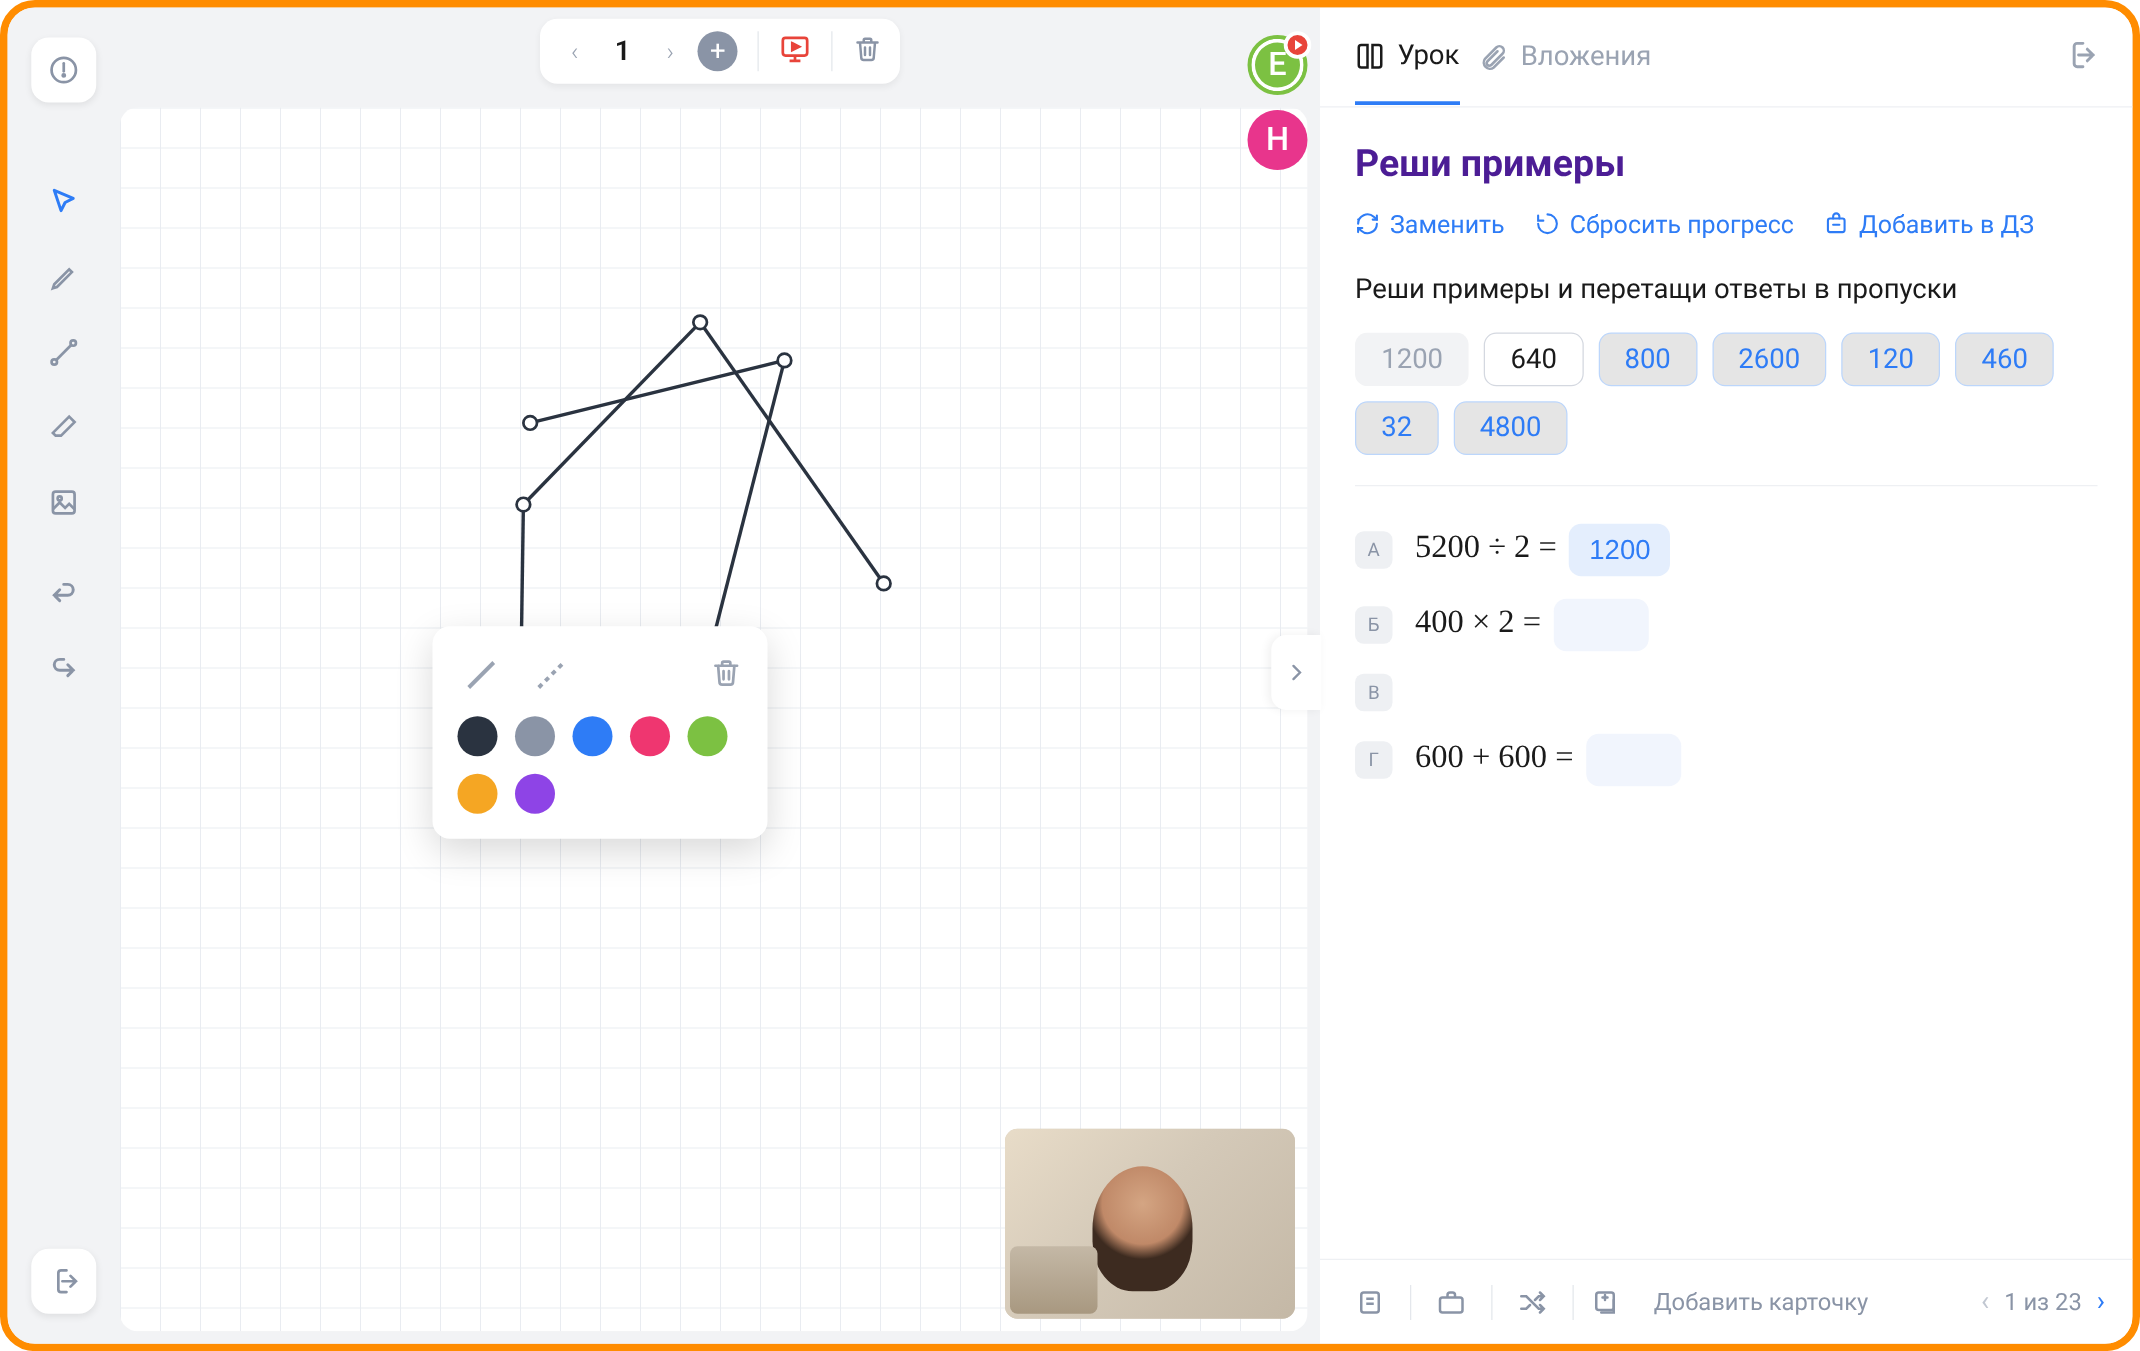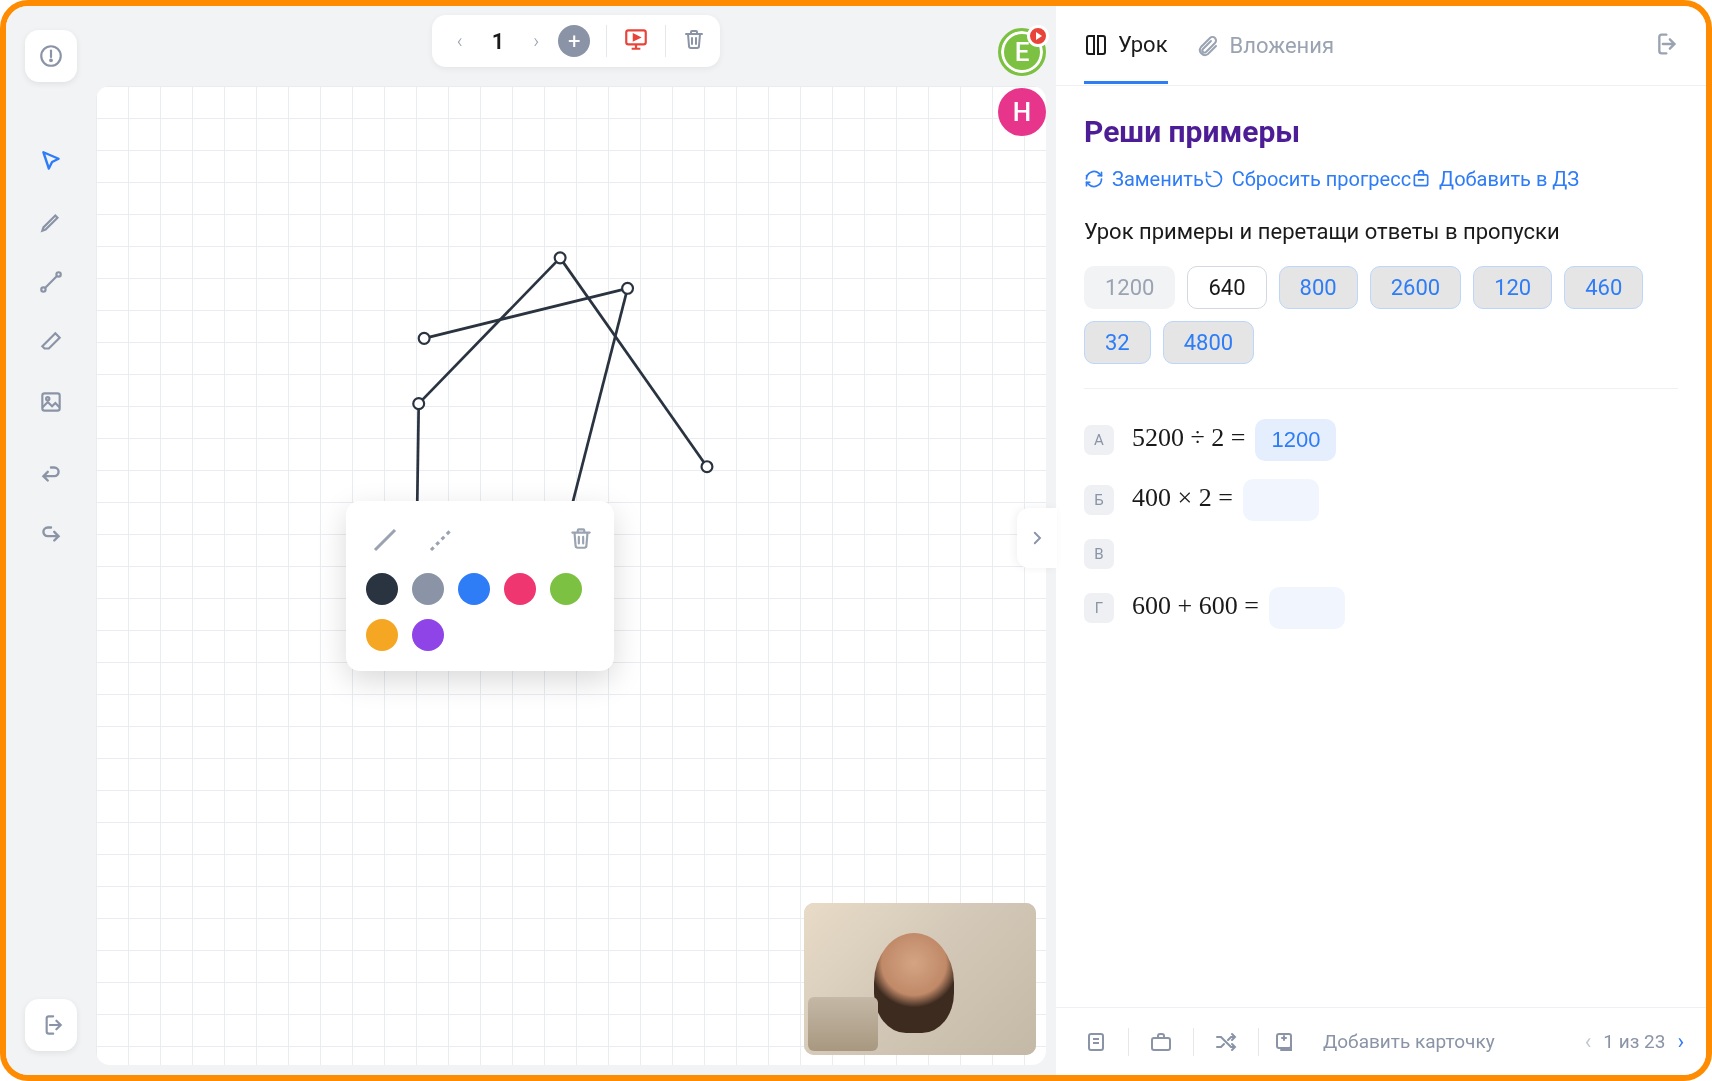--- a/index.html
+++ b/index.html
@@ -39,29 +39,29 @@
 .color-swatch{width:32px;height:32px;border-radius:50%;cursor:pointer}
 
 .video-thumb{position:absolute;bottom:10px;right:10px;width:232px;height:152px;border-radius:10px;overflow:hidden;background:#d4c9b8}
 .video-main{width:100%;height:100%;background:linear-gradient(135deg,#e8dcc8 0%,#d4c9b8 45%,#c4b8a6 100%);position:relative}
 .video-main::before{content:"";position:absolute;left:30%;top:20%;width:80px;height:100px;background:radial-gradient(circle at 50% 30%,#d4a583 0%,#c08968 40%,#3d2b20 55%);border-radius:50% 50% 40% 40%}
 .video-pip{position:absolute;bottom:4px;left:4px;width:70px;height:54px;border-radius:6px;background:linear-gradient(#c4b8a6,#a89880)}
 
 .collapse-handle{position:absolute;top:47%;right:-1px;width:40px;height:60px;background:#fff;border-radius:12px 0 0 12px;display:flex;align-items:center;justify-content:center;color:#8a94a6;cursor:pointer;box-shadow:-2px 0 8px rgba(0,0,0,0.06);z-index:5}
 
 .right-panel{width:650px;background:#fff;display:flex;flex-direction:column}
-.panel-tabs{height:80px;display:flex;align-items:center;padding:0 28px;gap:28px;border-bottom:1px solid #eef0f3}
+.panel-tabs{height:80px;display:flex;align-items:center;padding:0 28px;gap:15px;border-bottom:1px solid #eef0f3}
 .tab{display:flex;align-items:center;gap:10px;font-size:22px;padding:24px 0;cursor:pointer;color:#9aa3b2}
 .tab.active{color:#1a1a1a;border-bottom:3px solid #2e7cf6;margin-bottom:-1px}
 .tab svg{width:24px;height:24px}
 .exit-btn{margin-left:auto;color:#9aa3b2;cursor:pointer}
 
 .panel-body{flex:1;padding:28px;overflow:auto}
 .task-title{font-size:30px;font-weight:700;color:#4c1d95;margin-bottom:18px}
-.task-actions{display:flex;margin-bottom:28px;flex-wrap:wrap}
+.task-actions{display:flex;gap:24px;margin-bottom:28px;flex-wrap:wrap}
 .task-action{display:flex;align-items:center;gap:8px;color:#2e7cf6;font-size:20px;cursor:pointer}
 .task-action svg{width:20px;height:20px}
 .task-desc{font-size:22px;color:#1a1a1a;margin-bottom:22px}
 .chips{display:flex;gap:12px;flex-wrap:wrap;margin-bottom:30px;padding-bottom:24px;border-bottom:1px solid #eef0f3}
 .chip{padding:8px 20px;border-radius:10px;font-size:22px;cursor:pointer;border:1.5px solid transparent}
 .chip.grey{background:#f2f3f5;color:#9aa3b2}
 .chip.blue{border-color:#bcd6fb;color:#2e7cf6;background:#e5e5e5}
 .chip.black{border-color:#d4d8e0;color:#1a1a1a;background:#fff}
 
 .problems{display:flex;flex-direction:column;gap:18px}
@@ -274,21 +274,21 @@
           <span>Сбросить прогресс</span>
         </div>
         <div class="task-action">
           <svg viewBox="0 0 24 24" fill="none" stroke="currentColor" stroke-width="2">
               <rect x="4" y="7" width="16" height="13" rx="2"></rect>
               <path d="M9 7V5a3 3 0 016 0v2M9 13h6" stroke-linecap="round"></path>
             </svg>
           <span>Добавить в ДЗ</span>
         </div>
       </div>
-      <div class="task-desc">Урок примеры и перетащи ответы в пропуски</div>
+      <div class="task-desc">Реши примеры и перетащи ответы в пропуски</div>
       <div class="chips" id="chips">
           <div class="chip grey">1200</div>
           <div class="chip black">640</div>
           <div class="chip blue">800</div>
           <div class="chip blue">2600</div>
           <div class="chip blue">120</div>
           <div class="chip blue">460</div>
           <div class="chip blue">32</div>
           <div class="chip blue">4800</div>
         </div>

